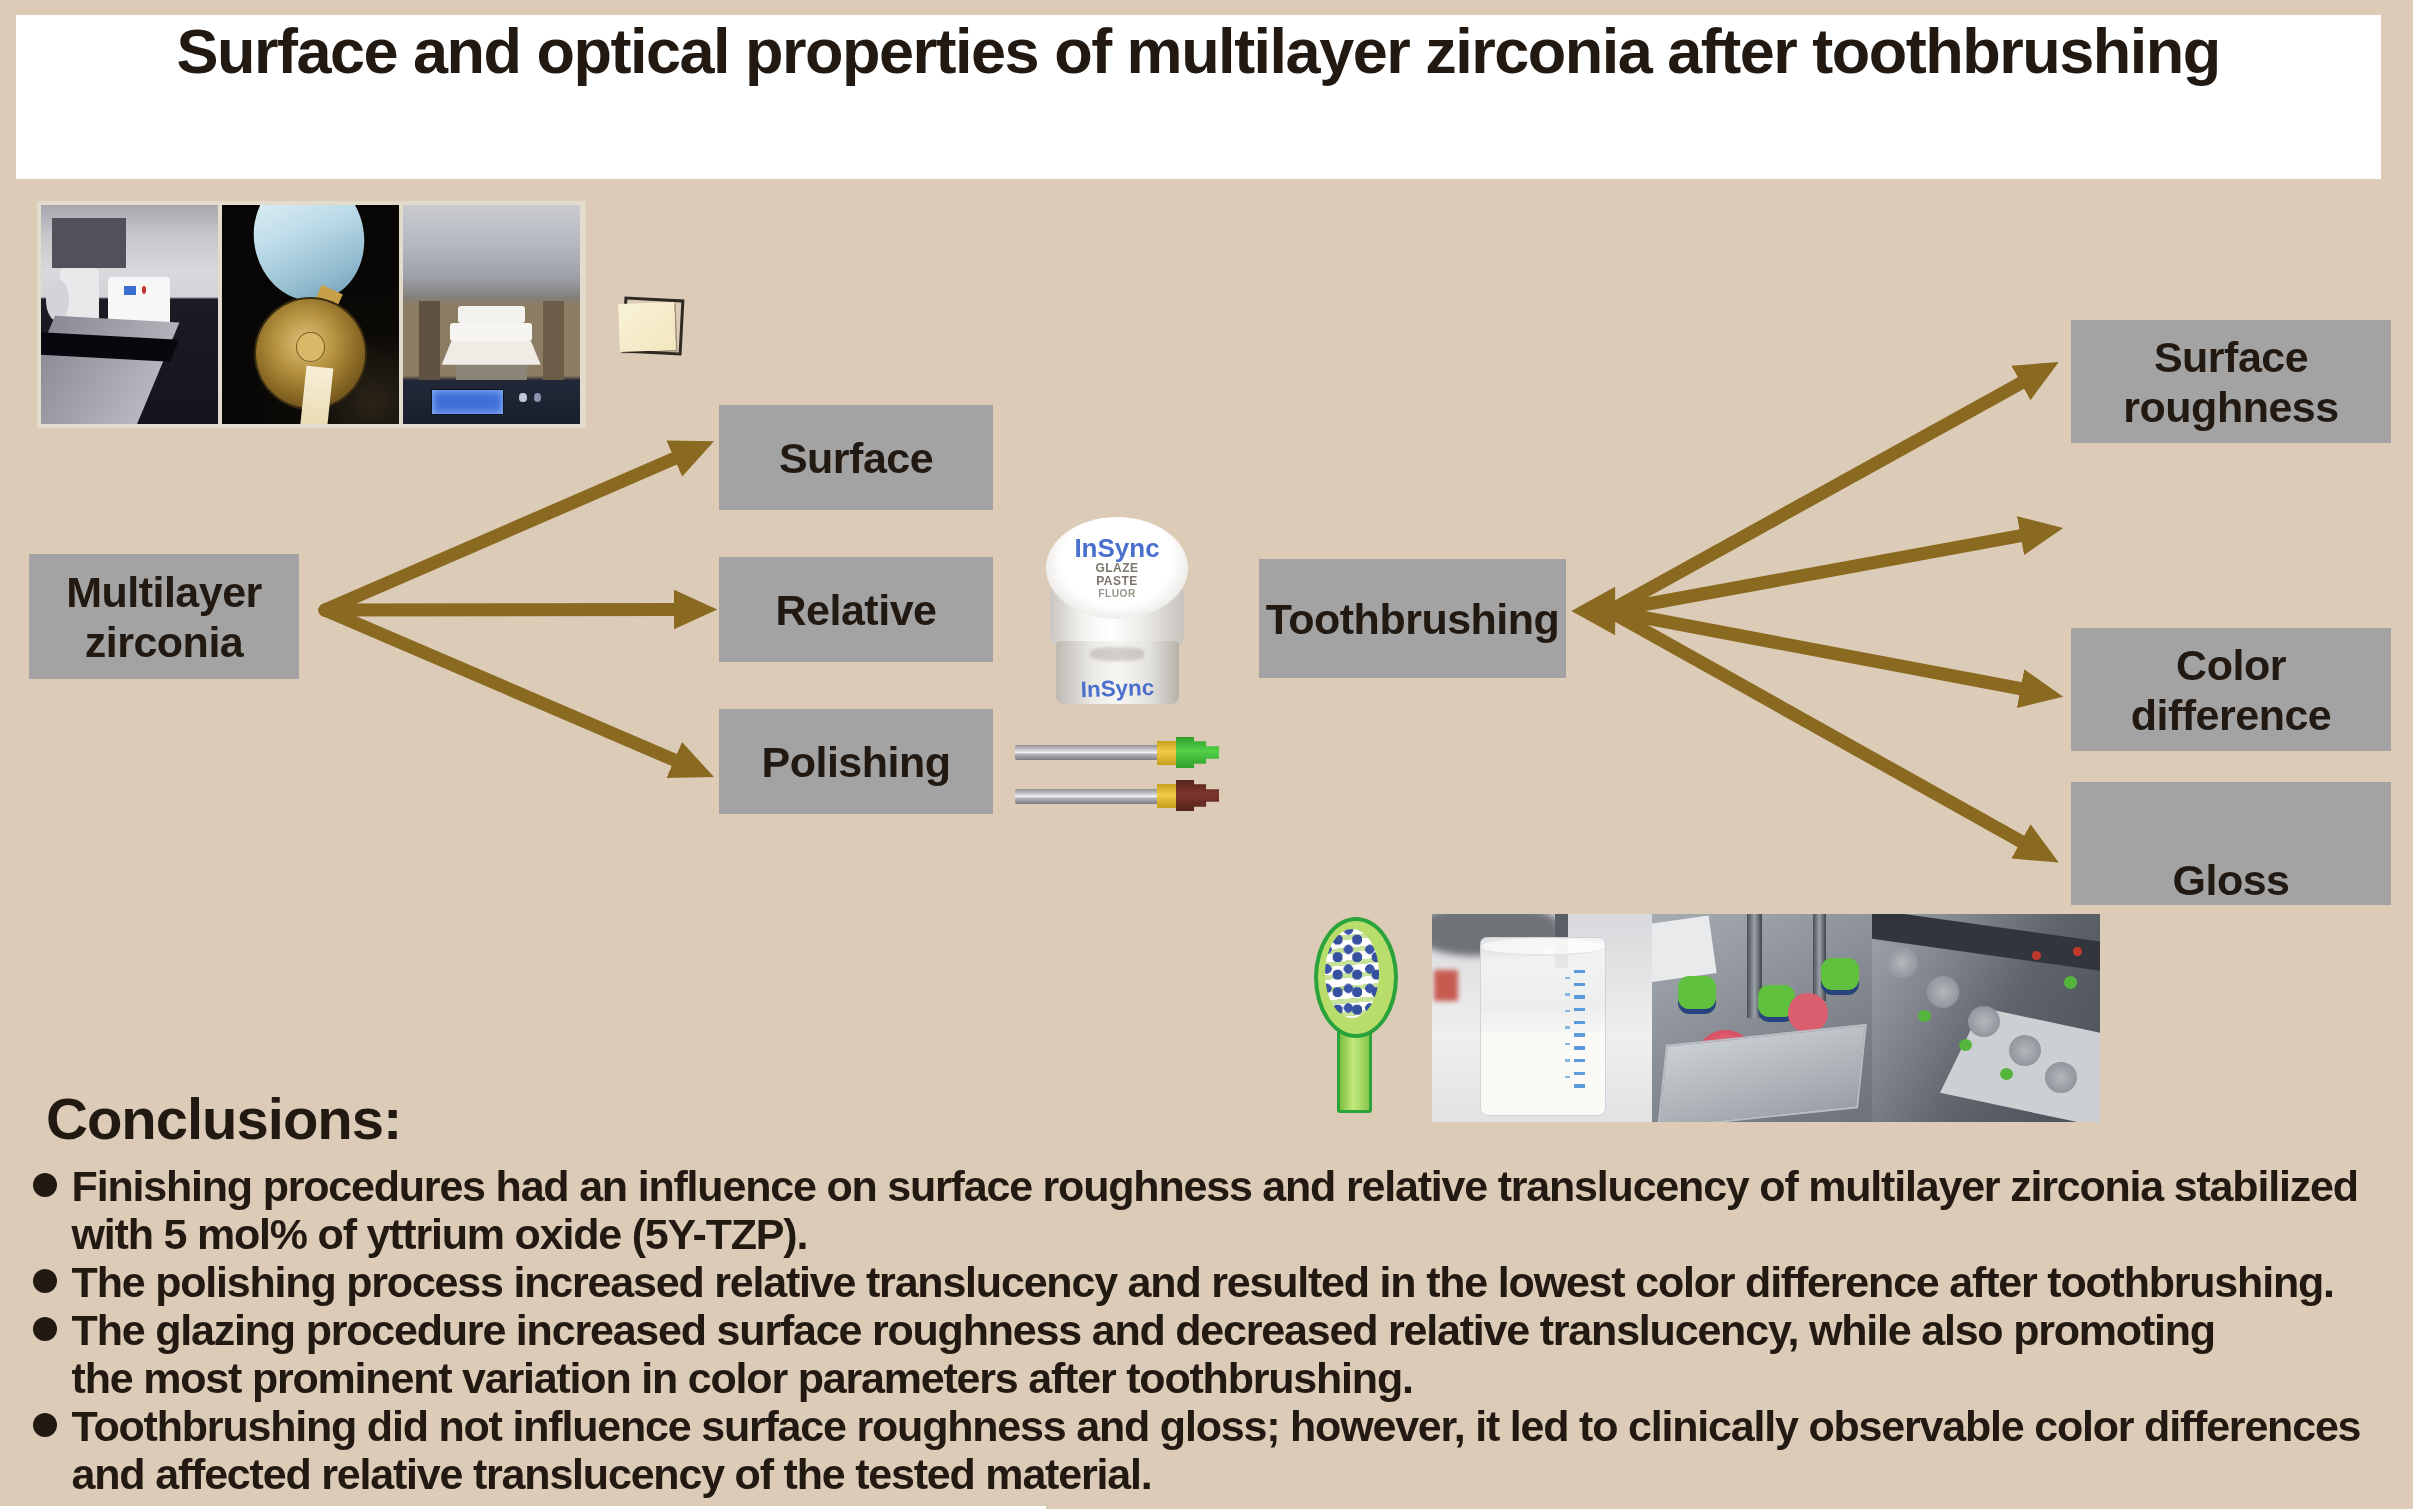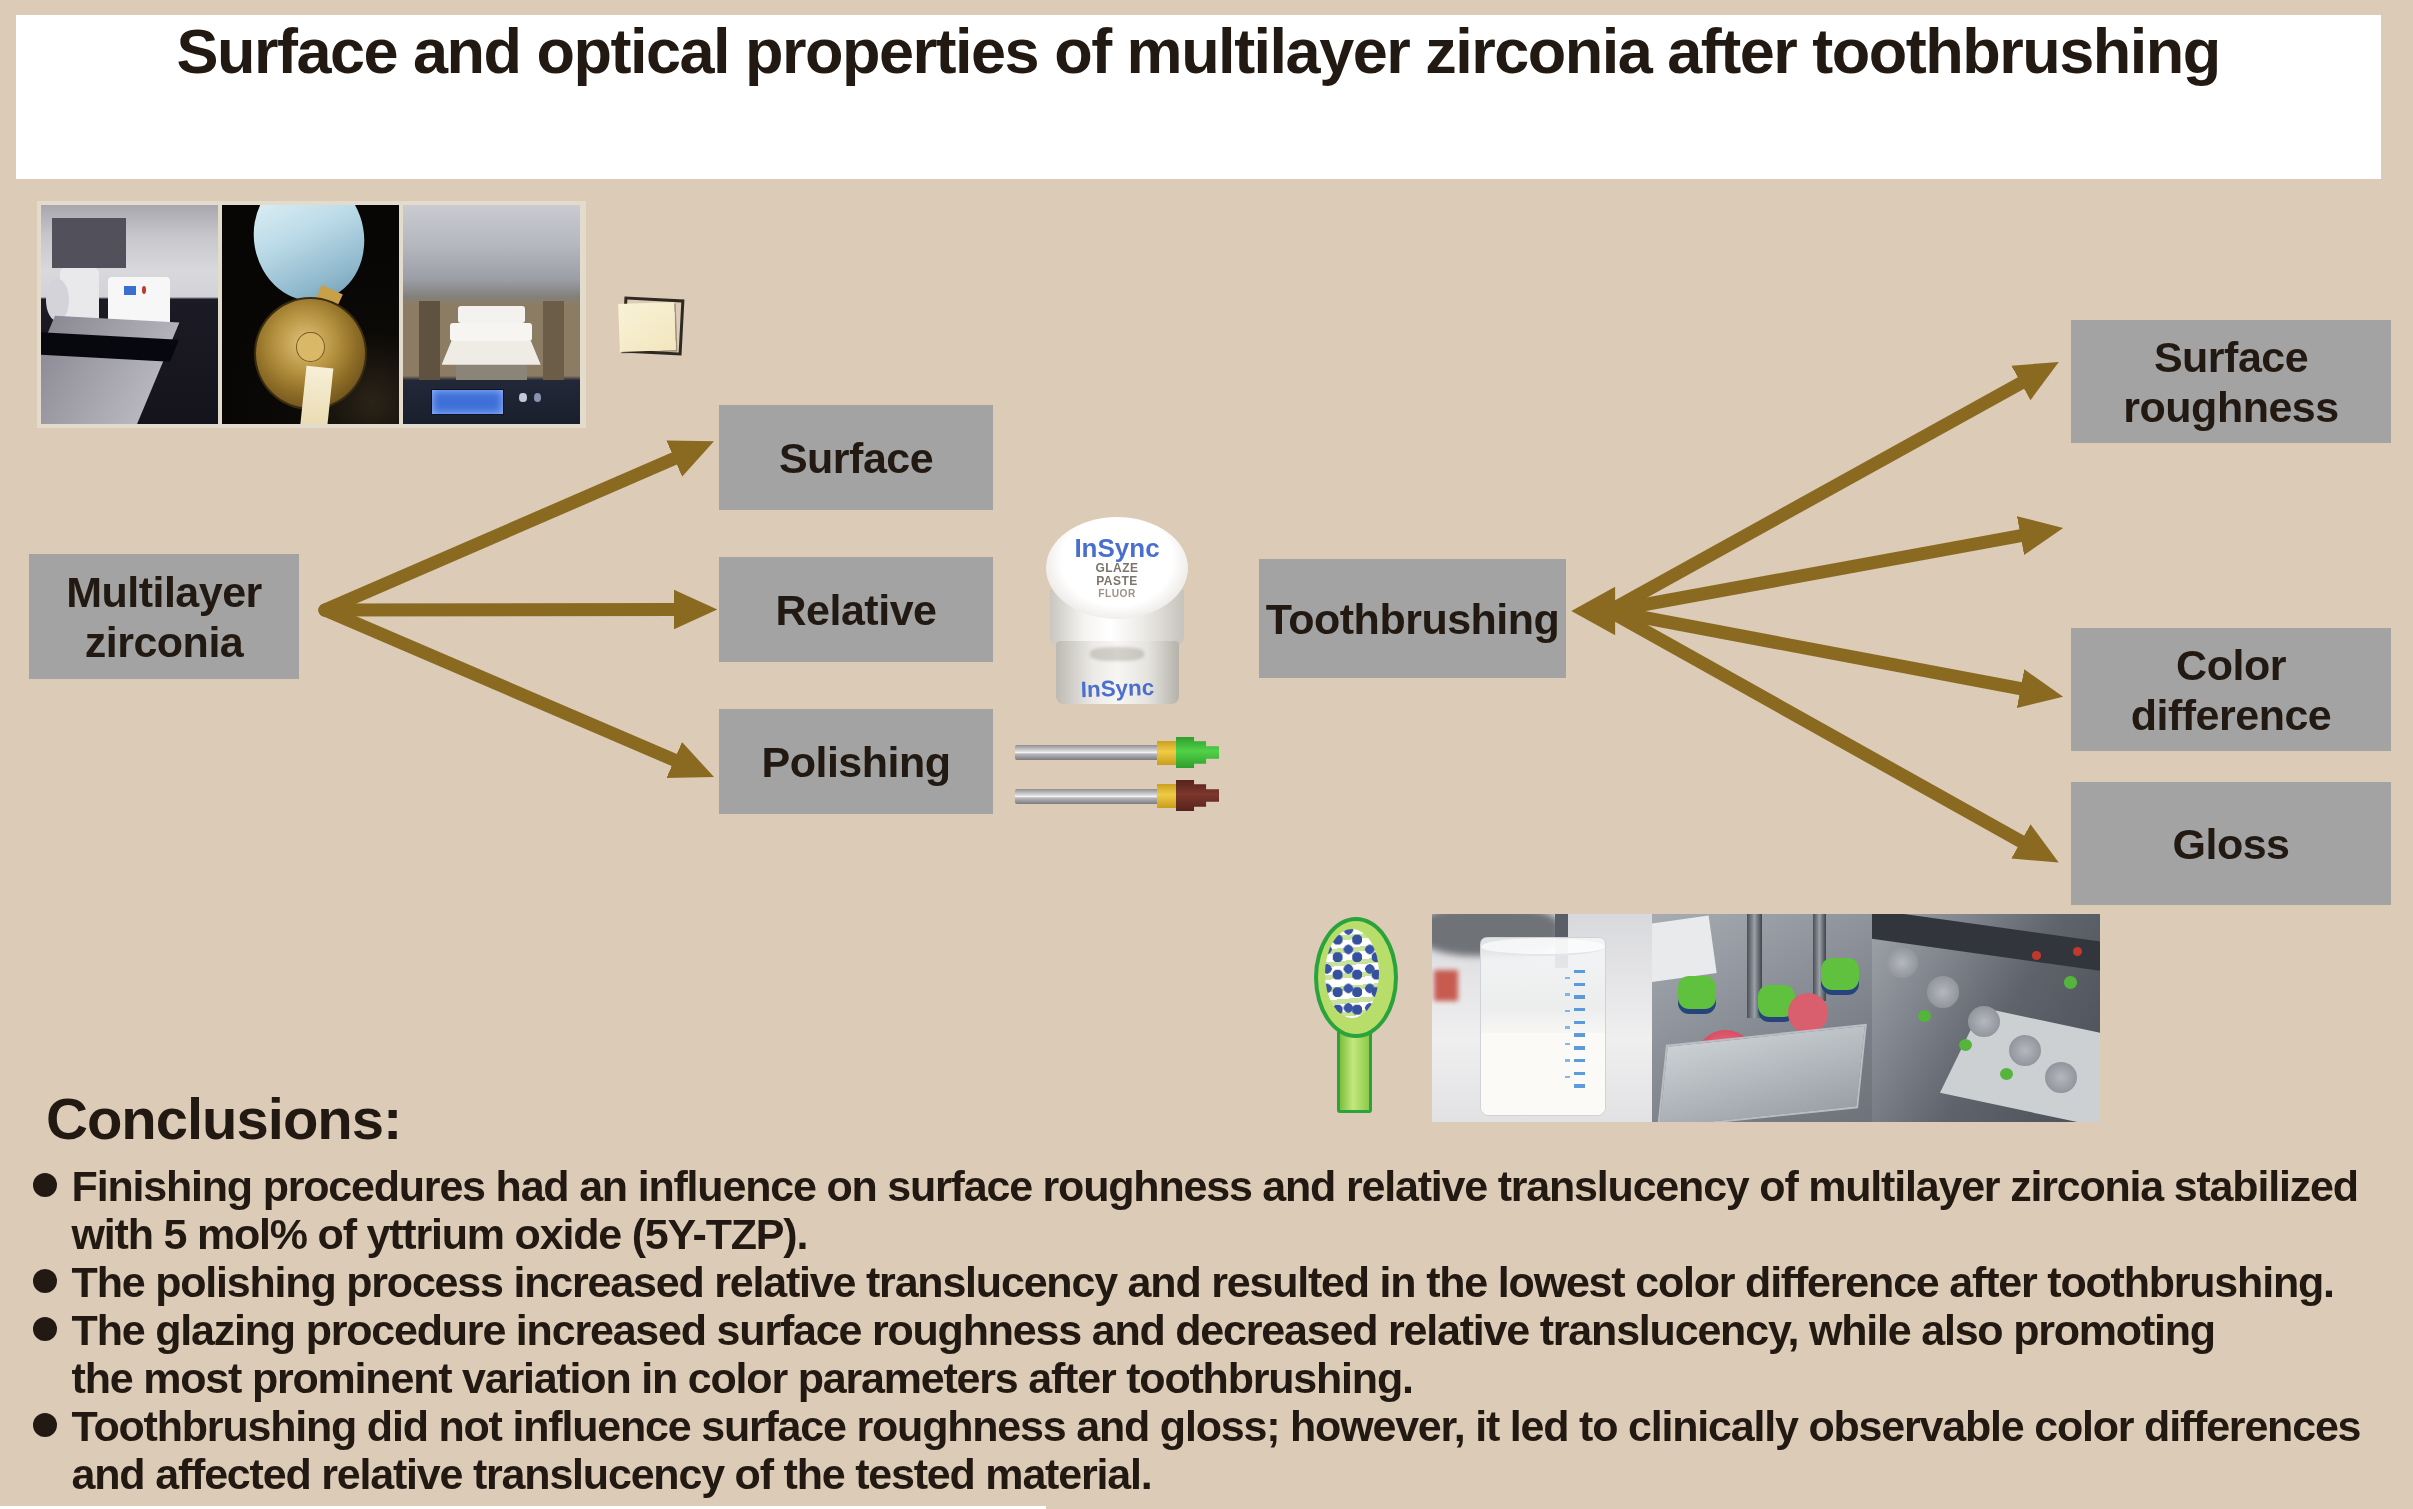--- a/index.html
+++ b/index.html
@@ -16,21 +16,21 @@
             align-items:center;justify-content:center;text-align:center;}
   .flow-box span{display:block;font-weight:700;font-size:43px;line-height:50px;letter-spacing:-0.5px;white-space:nowrap;}
   .box-source{left:29px;top:554px;width:270px;height:125px;}
   .box-proc0{left:719px;top:405px;width:274px;height:105px;}
   .box-proc1{left:719px;top:557px;width:274px;height:105px;}
   .box-proc2{left:719px;top:709px;width:274px;height:105px;}
   .box-process{left:1259px;top:559px;width:307px;height:119px;}
   .box-out0{left:2071px;top:320px;width:320px;height:123px;}
   .box-out1{left:2071px;top:474px;width:320px;height:123px;}
   .box-out2{left:2071px;top:628px;width:320px;height:123px;}
-  .box-out3{left:2071px;top:782px;width:320px;height:123px;}
+  .box-out3{left:2071px;top:782px;width:320px;height:123px;justify-content:flex-end;}
 
   
   svg.arrows{position:absolute;left:0;top:0;width:2413px;height:1509px;pointer-events:none;}
 
   
   .top-strip{position:absolute;left:37px;top:201px;width:549px;height:227px;background:#e3dbcc;
              border:0;display:flex;padding:0;}
   .photo{position:relative;overflow:hidden;flex:0 0 auto;margin:3.9px 0 3.9px 3.9px;height:219px;}
   .photo:last-child{margin-right:3.9px;}
   .ph-w{width:177px;}

